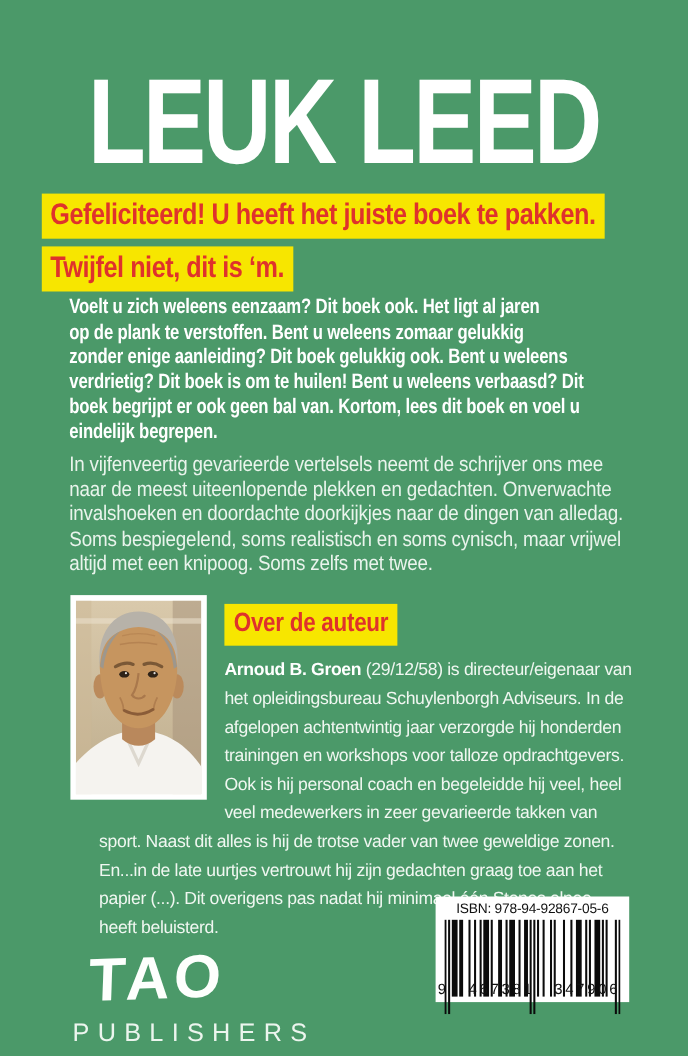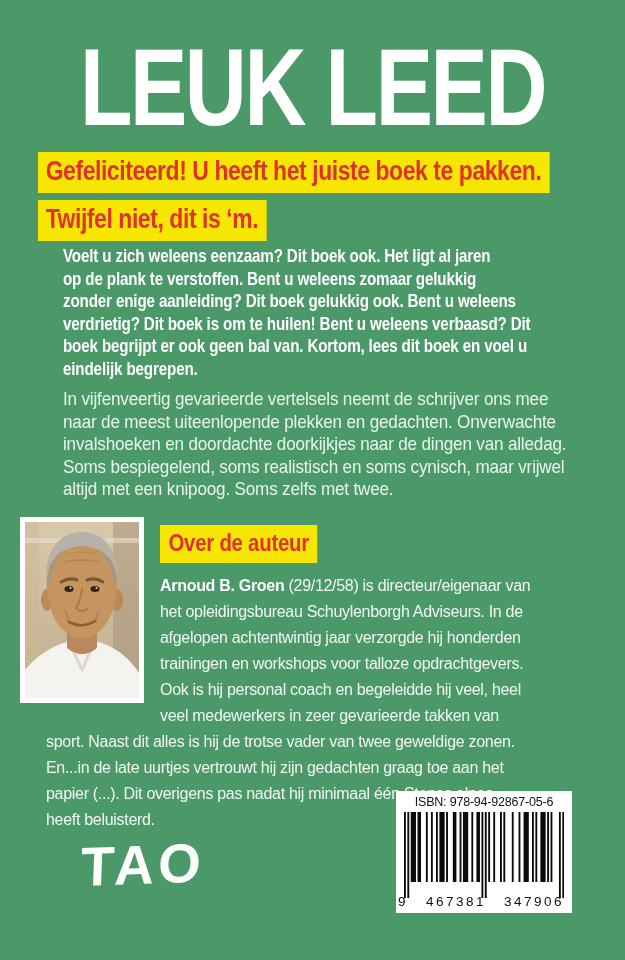--- a/index.html
+++ b/index.html
@@ -1,21 +1,21 @@
 <!DOCTYPE html>
 <html><head>
 <meta charset="utf-8">
 <style>
   html,body{margin:0;padding:0;}
   body{
     width:625px;height:960px;overflow:hidden;position:relative;
     background:#4b9969;
     font-family:"Liberation Sans", sans-serif;
   }
-  .cover{position:absolute;inset:0;}
+  .cover{position:absolute;inset:0;margin-top:24px;}
 
   
   .title{
     position:absolute;top:32px;left:0;width:625px;margin:0;
     text-align:center;color:#ffffff;
     font-size:110px;font-weight:bold;line-height:1;
     letter-spacing:-3px;white-space:pre;
     transform:scaleX(0.78);transform-origin:50% 0;
   }
 
@@ -34,21 +34,21 @@
     position:absolute;left:63px;margin:0;white-space:pre;
     font-size:19px;line-height:22.5px;letter-spacing:-0.2px;
     transform-origin:0 0;
   }
   .p1{top:245px;color:#ffffff;font-weight:bold;transform:scaleX(0.80);}
   .p2{top:388px;color:#e9f4ec;font-weight:normal;transform:scaleX(0.90);}
 
   
   .author{
     position:absolute;left:0;top:517px;width:625px;box-sizing:border-box;
-    padding:0 48px 0 46px;
+    padding:0 48px 0 90px;
   }
   .photo-frame{
     float:left;width:124px;height:186px;box-sizing:border-box;
     background:#ffffff;padding:5px;margin:0 16px 6px -26px;
   }
   .photo-frame svg{display:block;width:114px;height:176px;}
   .author-heading{
     display:inline-block;background:#f7e600;color:#df322c;
     font-weight:bold;font-size:24px;line-height:1;
     letter-spacing:-0.3px;white-space:pre;
@@ -68,21 +68,21 @@
     margin-left:14px;color:#fdfffd;
     transform:rotate(-2deg) skewX(-4deg);transform-origin:0 100%;
   }
   .pub{
     margin-top:6px;font-size:23px;letter-spacing:7.5px;color:#ecf5ee;
     font-weight:normal;white-space:pre;
   }
 
   
   .barcode-box{
-    position:absolute;left:396px;top:791px;width:176px;height:122px;
+    position:absolute;left:396px;top:791px;width:176px;height:96px;
     background:#ffffff;
   }
   .isbn-label{
     padding-top:4px;text-align:center;color:#111;font-size:12.5px;
     letter-spacing:-0.2px;white-space:pre;
   }
   .bars{position:absolute;left:8px;top:21px;width:160px;height:86px;}
   .digits{
     position:absolute;left:2px;right:8px;bottom:4px;
     display:flex;justify-content:space-between;align-items:flex-end;
@@ -160,20 +160,21 @@
 Ook is hij personal coach en begeleidde hij veel, heel
 veel medewerkers in zeer gevarieerde takken van
 sport. Naast dit alles is hij de trotse vader van twee geweldige zonen.
 En...in de late uurtjes vertrouwt hij zijn gedachten graag toe aan het
 papier (...). Dit overigens pas nadat hij minimaal één Stones elpee
 heeft beluisterd.</span></p>
   </section>
 
   <div class="publisher">
     <div class="tao">TAO</div>
+    <div class="pub">PUBLISHERS</div>
   </div>
 
   <div class="barcode-box">
     <div class="isbn-label">ISBN: 978-94-92867-05-6</div>
     <svg class="bars" id="bars" viewBox="0 0 160 86" preserveAspectRatio="none">
         <rect x="0.00" y="0" width="1.86" height="86" fill="#0b0b0b"></rect>
         <rect x="3.37" y="0" width="1.86" height="86" fill="#0b0b0b"></rect>
         <rect x="6.74" y="0" width="5.23" height="70" fill="#0b0b0b"></rect>
         <rect x="13.47" y="0" width="3.55" height="70" fill="#0b0b0b"></rect>
         <rect x="21.89" y="0" width="1.86" height="70" fill="#0b0b0b"></rect>

